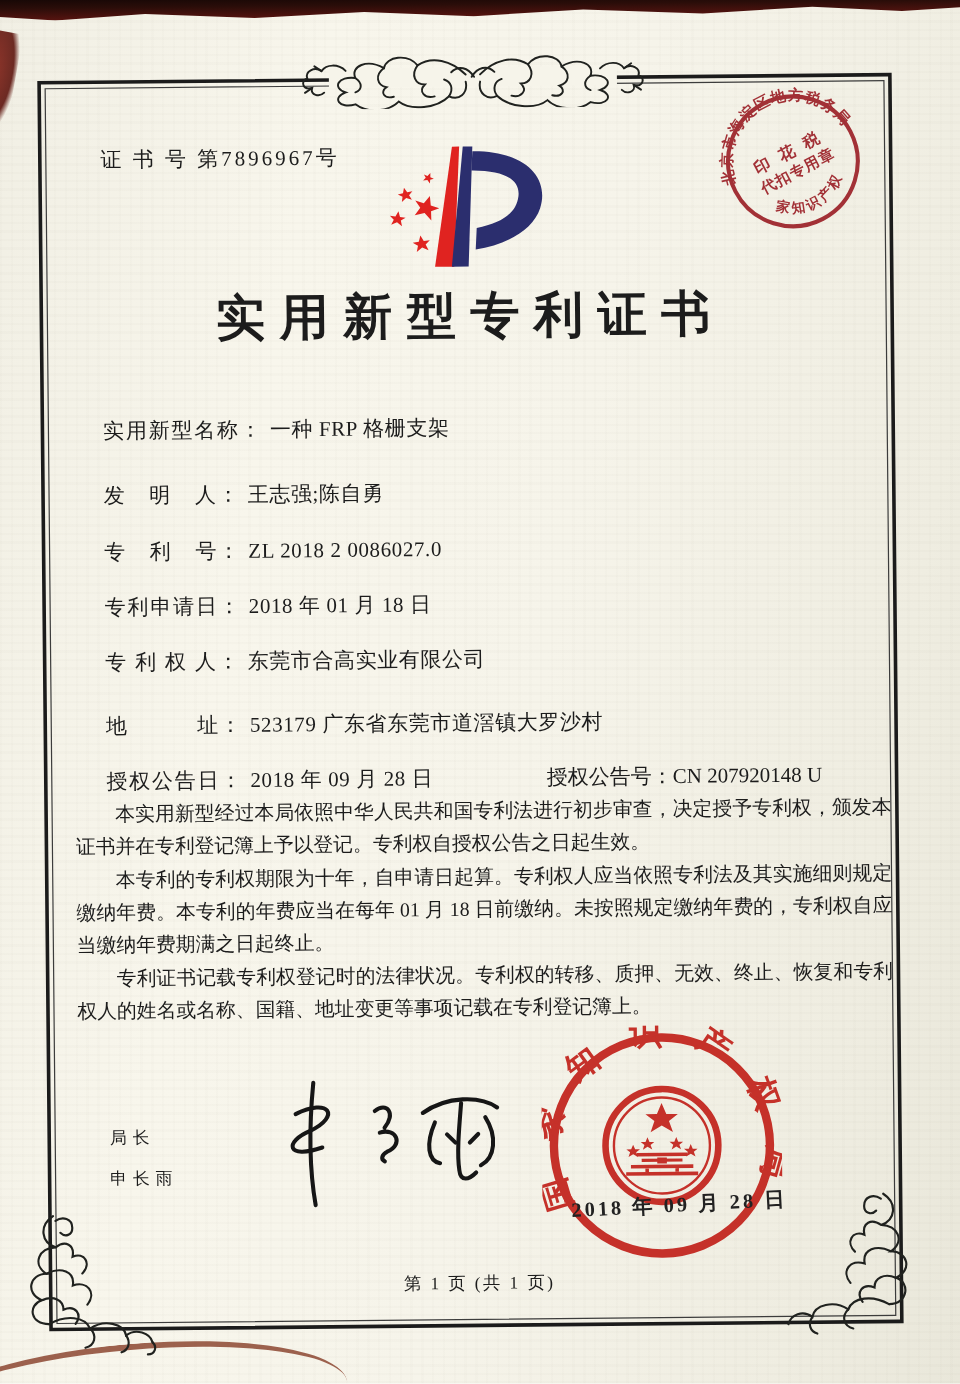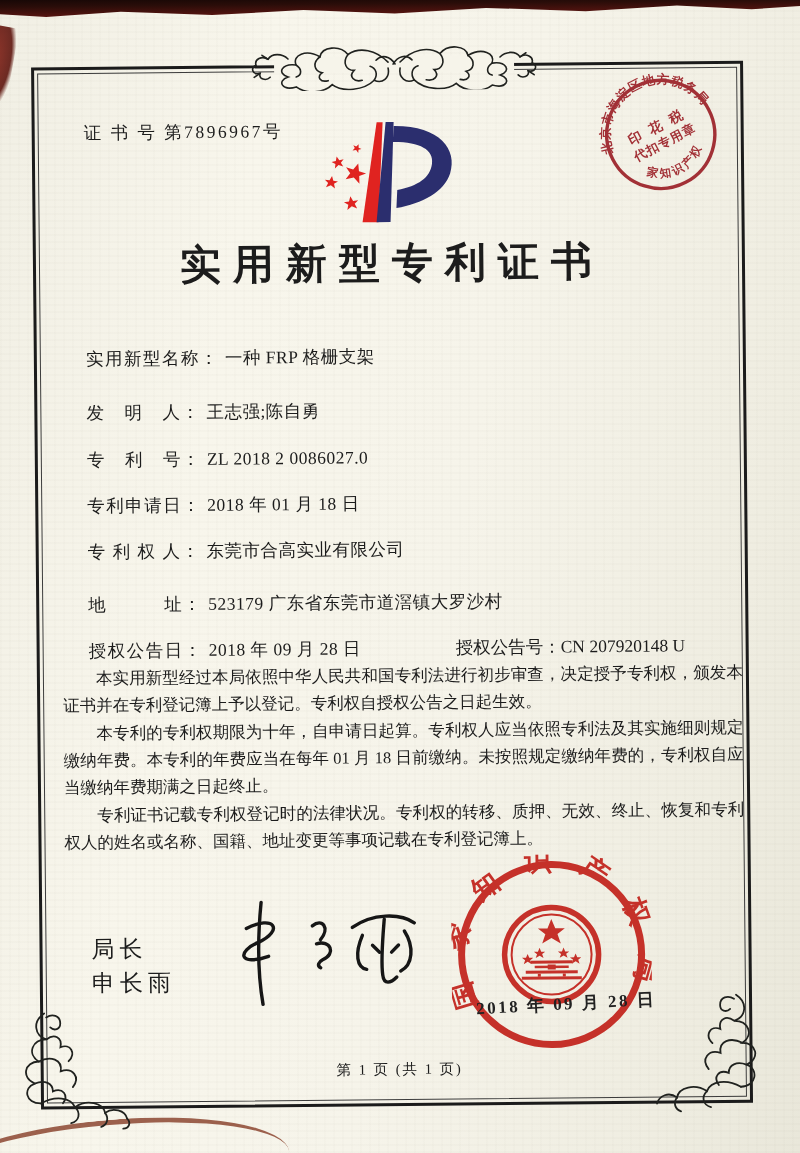--- a/index.html
+++ b/index.html
@@ -32,21 +32,21 @@
   .logo{position:absolute;left:302px;top:116px;z-index:7;}
   .doc-title{position:absolute;left:50px;top:236px;width:690px;text-align:center;
     font-size:41px;font-weight:bold;letter-spacing:12px;z-index:7;}
   .row{position:absolute;left:88px;font-size:17.5px;letter-spacing:.5px;white-space:nowrap;z-index:7;}
   .row .lbl{letter-spacing:1.5px;}
   .row .val{margin-left:6px;}
   .row2{position:absolute;left:455px;font-size:17.5px;white-space:nowrap;z-index:7;}
   .paras{position:absolute;left:62px;top:662px;width:680px;z-index:7;
     font-size:16.5px;line-height:27px;text-align:justify;}
   .paras p{margin:0 0 1px 0;text-indent:2em;}
-  .officer{position:absolute;left:88px;top:930px;font-size:23px;letter-spacing:5px;line-height:34px;z-index:7;}
+  .officer{position:absolute;left:88px;top:930px;font-size:14px;letter-spacing:5px;line-height:34px;z-index:7;}
   .signature{position:absolute;left:185px;top:895px;z-index:8;}
   .tax-stamp{position:absolute;left:578px;top:50px;z-index:9;opacity:.92;}
   .office-stamp{position:absolute;left:448px;top:856px;z-index:9;opacity:.93;}
   .stamp-date{position:absolute;left:472px;top:994px;z-index:10;font-size:17px;letter-spacing:2.5px;
     color:#222;transform:rotate(-2.5deg);font-weight:bold;white-space:nowrap;}
   .footer{position:absolute;left:50px;top:1060px;width:690px;text-align:center;font-size:14.5px;
     letter-spacing:2px;z-index:7;}
 </style>
 </head>
 <body>

